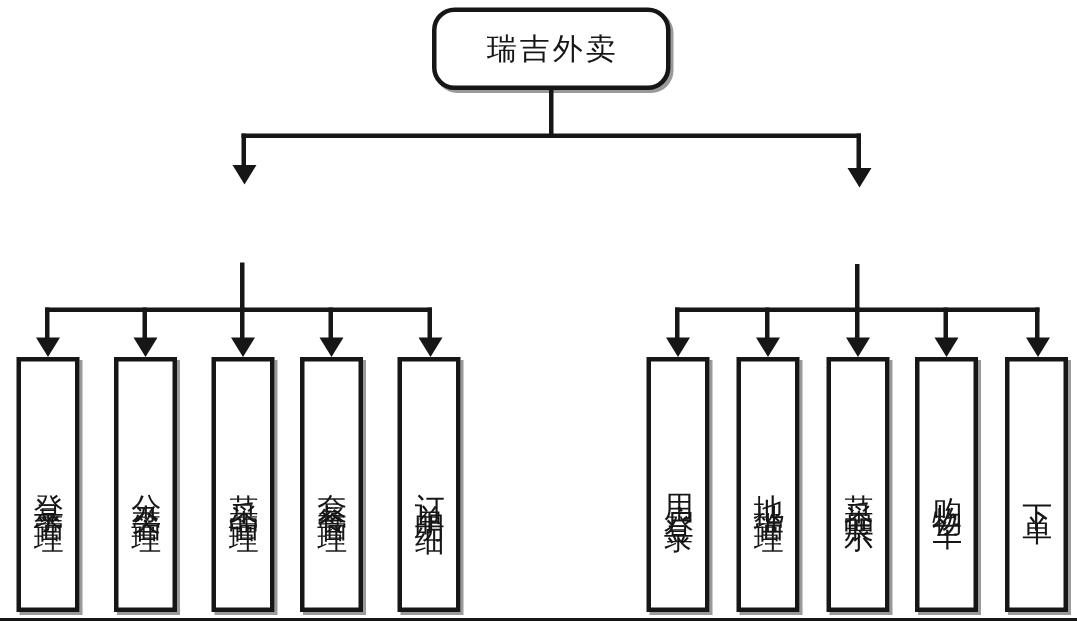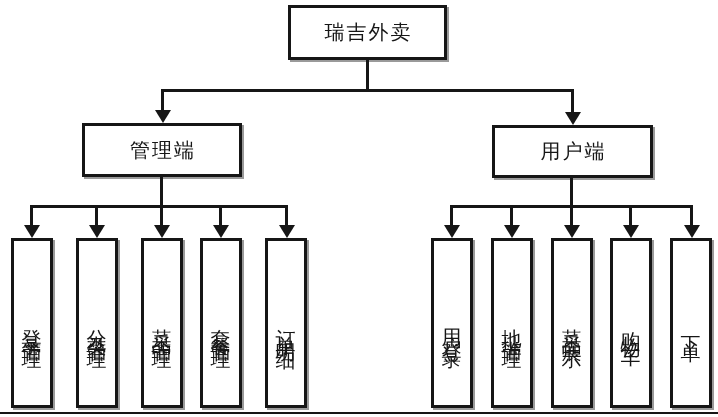--- a/index.html
+++ b/index.html
@@ -33,37 +33,31 @@
     font-size:13px;color:rgba(140,140,140,.85);
     font-family:"Liberation Sans","DejaVu Sans",sans-serif;
     white-space:nowrap;pointer-events:none;
   }
 </style>
 </head>
 <body>
 
 <div id="stage">
 
-  <div class="node h-label" style="left:288px;top:5px;width:159px;height:55px;">
+  <div class="node h-label" style="left:288px;top:5px;width:159px;height:55px;border-radius:15px;">
     <span>瑞吉外卖</span>
   </div>
 
   <div class="line" style="left:366px;top:58px;width:3px;height:33px;"></div>
   <div class="line" style="left:161px;top:89px;width:413px;height:3px;"></div>
   <div class="line" style="left:161px;top:89px;width:3px;height:23px;"></div>
   <div class="arrow-down" style="left:155px;top:110px;"></div>
   <div class="line" style="left:571px;top:89px;width:3px;height:25px;"></div>
   <div class="arrow-down" style="left:565px;top:112px;"></div>
 
-  <div class="node h-label" style="left:82px;top:123px;width:160px;height:54px;">
-    <span>管理端</span>
-  </div>
-  <div class="node h-label" style="left:492px;top:125px;width:161px;height:53px;">
-    <span>用户端</span>
-  </div>
 
   <div class="line" style="left:160px;top:175px;width:3px;height:33px;"></div>
   <div class="line" style="left:30px;top:205px;width:258px;height:3px;"></div>
 
   <div class="line" style="left:30px;top:205px;width:3px;height:22px;"></div>
   <div class="arrow-down" style="left:24px;top:225px;"></div>
   <div class="line" style="left:95px;top:205px;width:3px;height:22px;"></div>
   <div class="arrow-down" style="left:89px;top:225px;"></div>
   <div class="line" style="left:160px;top:205px;width:3px;height:22px;"></div>
   <div class="arrow-down" style="left:154px;top:225px;"></div>

